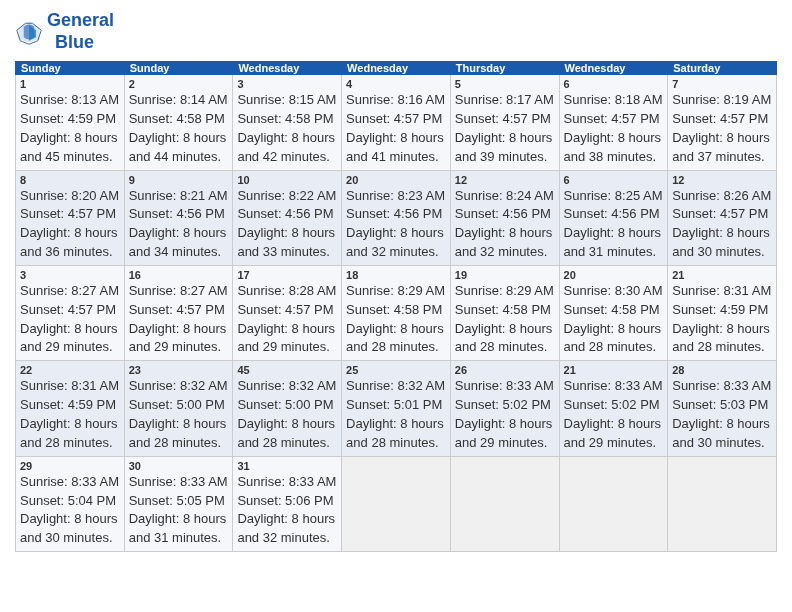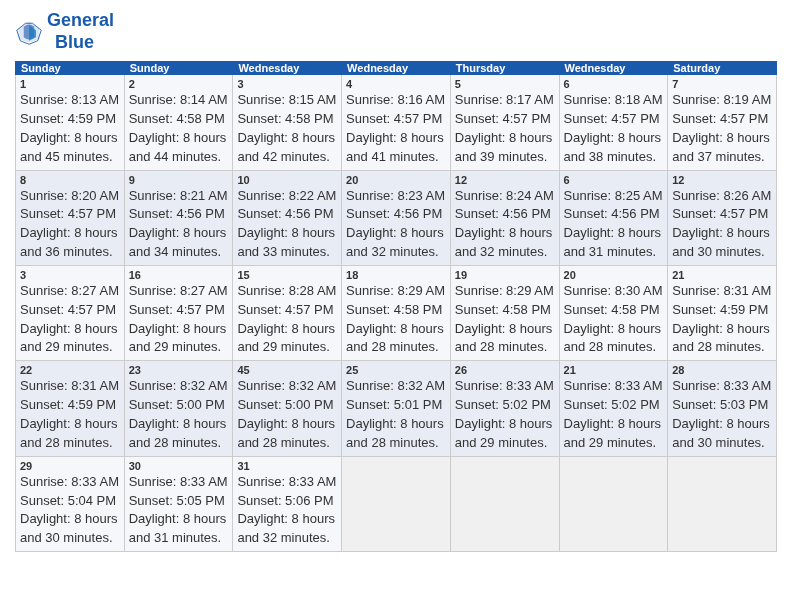--- a/index.html
+++ b/index.html
@@ -193,21 +193,21 @@
         <tr>
           <td>
             <span class="day-num">3</span>
             <div class="day-detail">Sunrise: 8:27 AM<br>Sunset: 4:57 PM<br>Daylight: 8 hours and 29 minutes.</div>
           </td>
           <td>
             <span class="day-num">16</span>
             <div class="day-detail">Sunrise: 8:27 AM<br>Sunset: 4:57 PM<br>Daylight: 8 hours and 29 minutes.</div>
           </td>
           <td>
-            <span class="day-num">15</span>
+            <span class="day-num">17</span>
             <div class="day-detail">Sunrise: 8:28 AM<br>Sunset: 4:57 PM<br>Daylight: 8 hours and 29 minutes.</div>
           </td>
           <td>
             <span class="day-num">18</span>
             <div class="day-detail">Sunrise: 8:29 AM<br>Sunset: 4:58 PM<br>Daylight: 8 hours and 28 minutes.</div>
           </td>
           <td>
             <span class="day-num">19</span>
             <div class="day-detail">Sunrise: 8:29 AM<br>Sunset: 4:58 PM<br>Daylight: 8 hours and 28 minutes.</div>
           </td>

